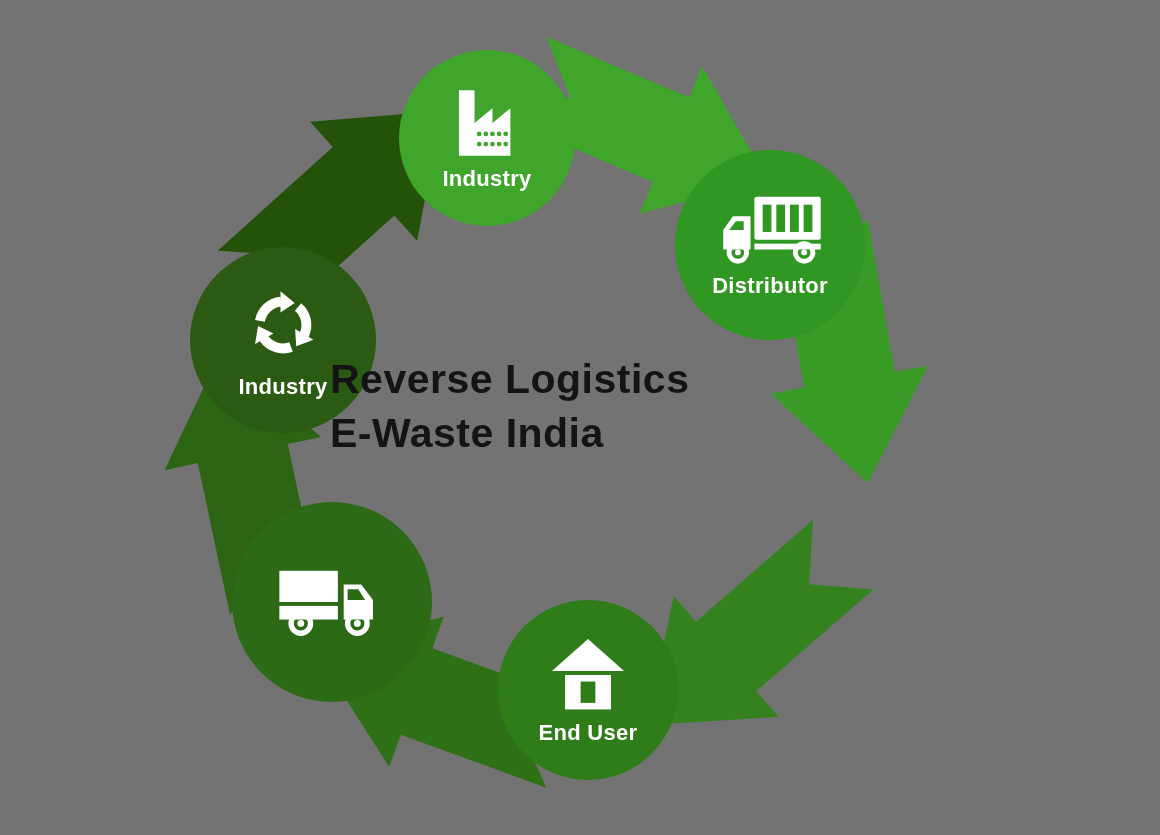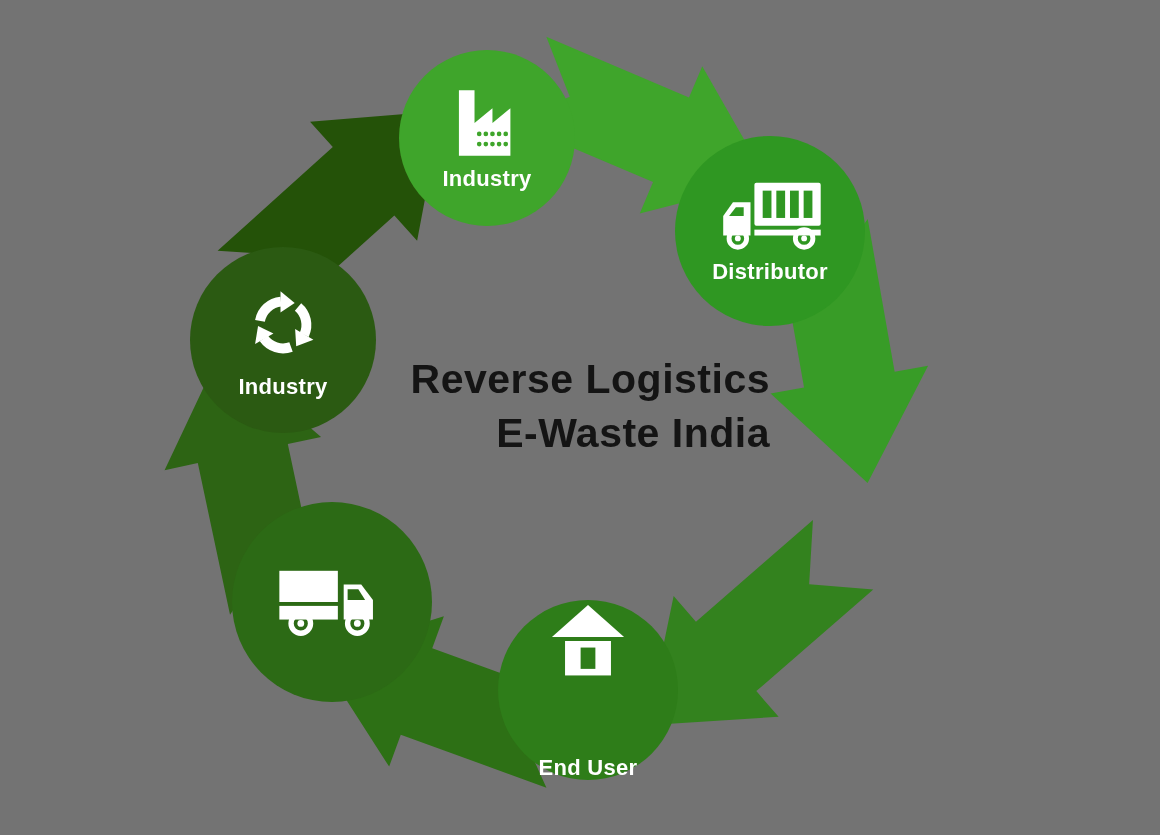--- a/index.html
+++ b/index.html
@@ -31,21 +31,21 @@
     font-size: 22px;
     line-height: 1.15;
     text-align: center;
     white-space: pre-line;
     letter-spacing: 0.3px;
   }
   .diagram-title {
     position: absolute;
     left: 330px; top: 352px;
     width: 440px;
-    text-align: right;
+    text-align: left;
     font-weight: 700;
     font-size: 41px;
     line-height: 1.32;
     letter-spacing: 0.5px;
   }
   .icon-svg { display: block; }
 </style>
 </head>
 <body>
 
@@ -72,42 +72,42 @@
         <circle cx="40" cy="77" r="3"></circle>
           <circle cx="48.5" cy="77" r="3"></circle>
           <circle cx="57" cy="77" r="3"></circle>
           <circle cx="65.5" cy="77" r="3"></circle>
           <circle cx="74" cy="77" r="3"></circle>
       </g>
     </svg>
     <div class="node-label">Industry</div>
   </div>
 
-  <div class="node" style="left: 675px; top: 136px; width: 190px; height: 190px; background-color: rgb(47, 151, 34);">
+  <div class="node" style="left: 675px; top: 150px; width: 190px; height: 190px; background-color: rgb(47, 151, 34);">
     <svg class="icon-svg" width="122" height="78" viewBox="0 0 120 80">
       <rect fill="#ffffff" x="44" y="6" width="68" height="44" rx="2"></rect>
       <g fill="#2f9722">
         <rect x="52.5" y="14" width="9" height="28"></rect>
         <rect x="66.5" y="14" width="9" height="28"></rect>
         <rect x="80.5" y="14" width="9" height="28"></rect>
         <rect x="94.5" y="14" width="9" height="28"></rect>
       </g>
       <rect fill="#ffffff" x="44" y="54" width="68" height="6"></rect>
       <path fill="#ffffff" d="M12,60 V40 L22,26 H40 V60 Z"></path>
       <path d="M18,40 L25,31 H33 V40 Z" fill="#2f9722"></path>
       <circle cx="27" cy="63" r="9" fill="none" stroke="#ffffff" stroke-width="5"></circle>
       <circle cx="27" cy="63" r="3" fill="#ffffff"></circle>
       <circle cx="95" cy="63" r="9" fill="none" stroke="#ffffff" stroke-width="5"></circle>
       <circle cx="95" cy="63" r="3" fill="#ffffff"></circle>
     </svg>
     <div class="node-label">Distributor</div>
   </div>
 
 
-  <div class="node" style="left: 498px; top: 600px; width: 180px; height: 180px; background-color: rgb(46, 125, 25); justify-content: space-between;">
+  <div class="node" style="left: 498px; top: 600px; width: 180px; height: 180px; background-color: rgb(46, 125, 25);">
     <svg class="icon-svg" width="82" height="82" viewBox="0 0 100 100">
       <polygon fill="#ffffff" points="50,6 94,45 6,45"></polygon>
       <rect fill="#ffffff" x="22" y="50" width="56" height="42"></rect>
       <rect x="41" y="58" width="18" height="26" fill="#2e7d19"></rect>
     </svg>
     <div class="node-label">End User</div>
   </div>
 
   <div class="node" style="left: 232px; top: 502px; width: 200px; height: 200px; background-color: rgb(44, 106, 21);">
     <svg class="icon-svg" width="118" height="78" viewBox="0 0 120 80">

